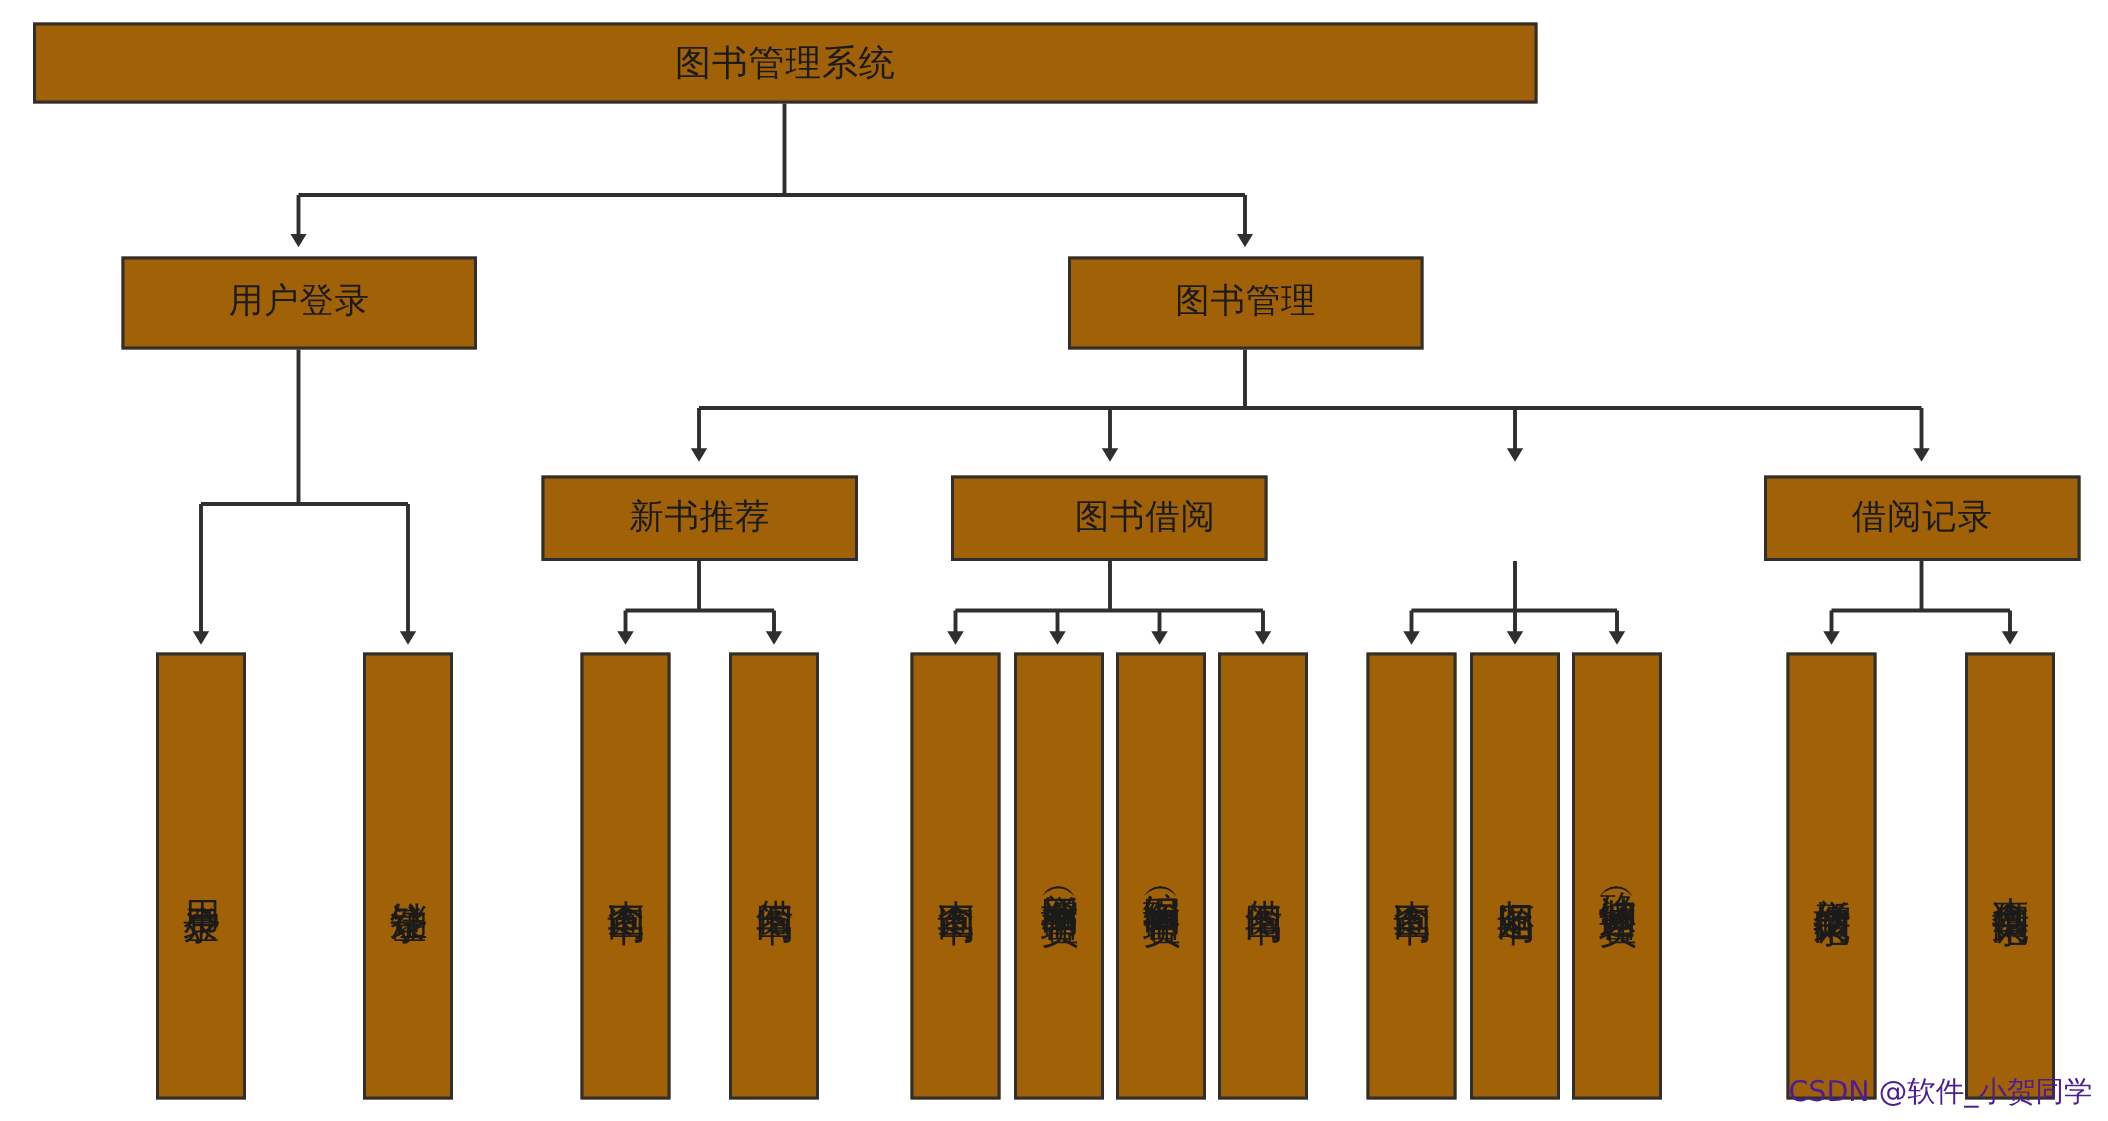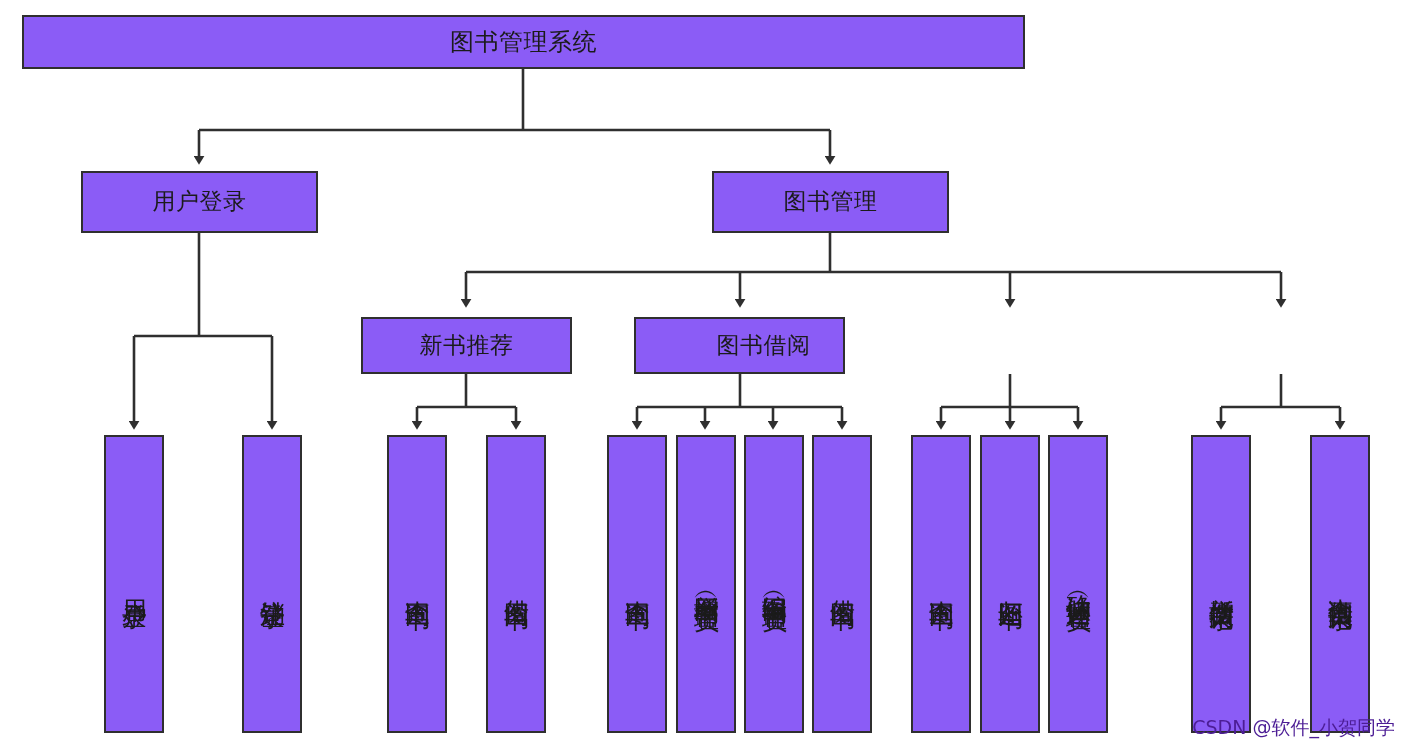--- a/index.html
+++ b/index.html
@@ -22,21 +22,21 @@
     position: absolute;
     left: 0;
     top: 0;
     width: 1405px;
     height: 747px;
     pointer-events: none;
   }
   .node {
     position: absolute;
     box-sizing: border-box;
-    background: #8b5cf6;
+    background: #a16207;
     border: 2.5px solid #2f2f2f;
     display: flex;
     align-items: center;
     justify-content: center;
     color: #1b1b1b;
     z-index: 3;
   }
   .node .label {
     display: block;
     text-align: center;
@@ -145,20 +145,23 @@
 
   <div class="node horiz" style="left:361px; top:317px; width:211px; height:57px;justify-content:center;">
     <span class="label">新书推荐</span>
   </div>
 
   <div class="node horiz" style="left:634px; top:317px; width:211px; height:57px;padding-left:48px;">
     <span class="label">图书借阅</span>
   </div>
 
 
+  <div class="node horiz" style="left:1176px; top:317px; width:211px; height:57px;">
+    <span class="label">借阅记录</span>
+  </div>
 
   <div class="node vert" style="left:104px; top:435px; width:60px; height:298px;">
     <span class="label">用户登录</span>
   </div>
 
   <div class="node vert" style="left:242px; top:435px; width:60px; height:298px;">
     <span class="label">注销登录</span>
   </div>
 
   <div class="node vert" style="left:387px; top:435px; width:60px; height:298px;">

